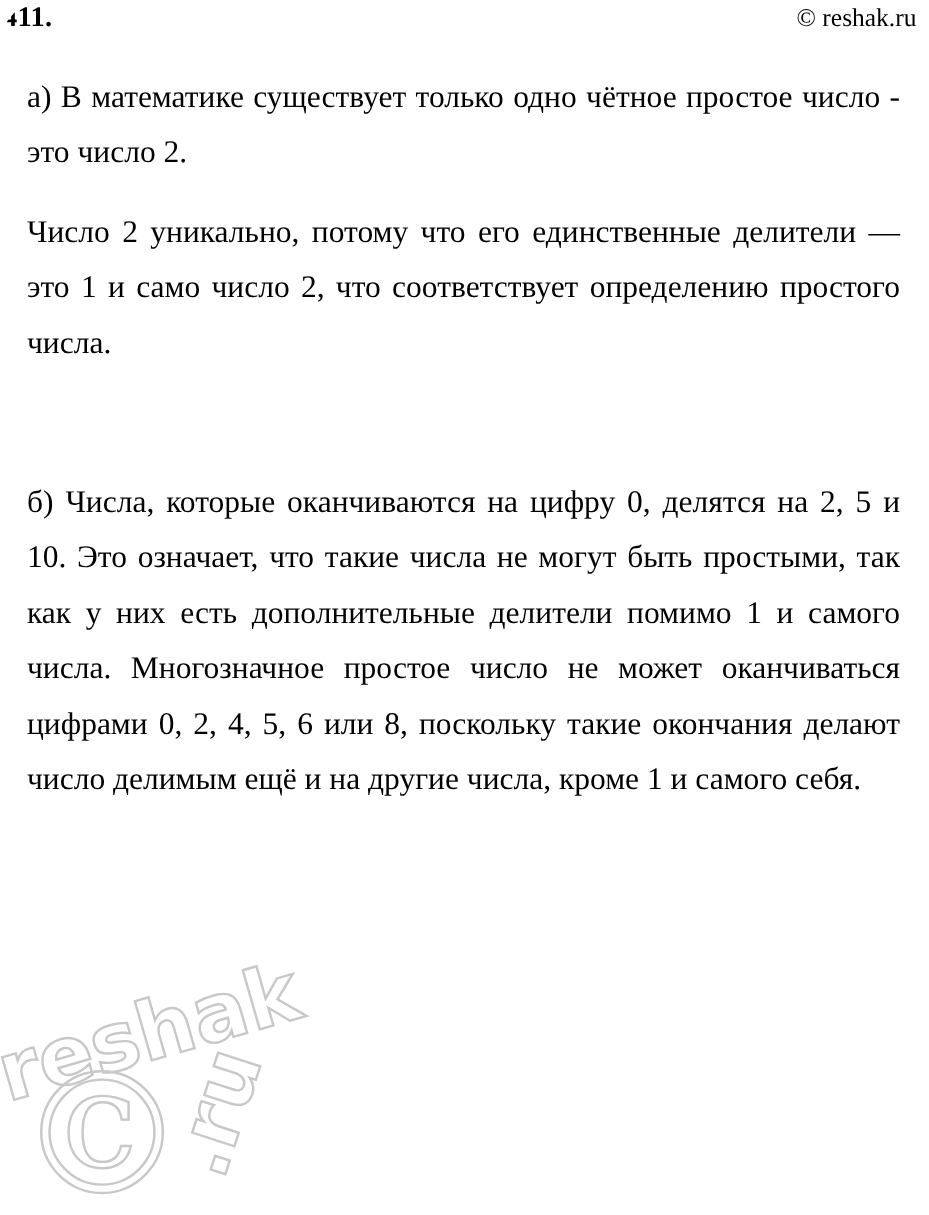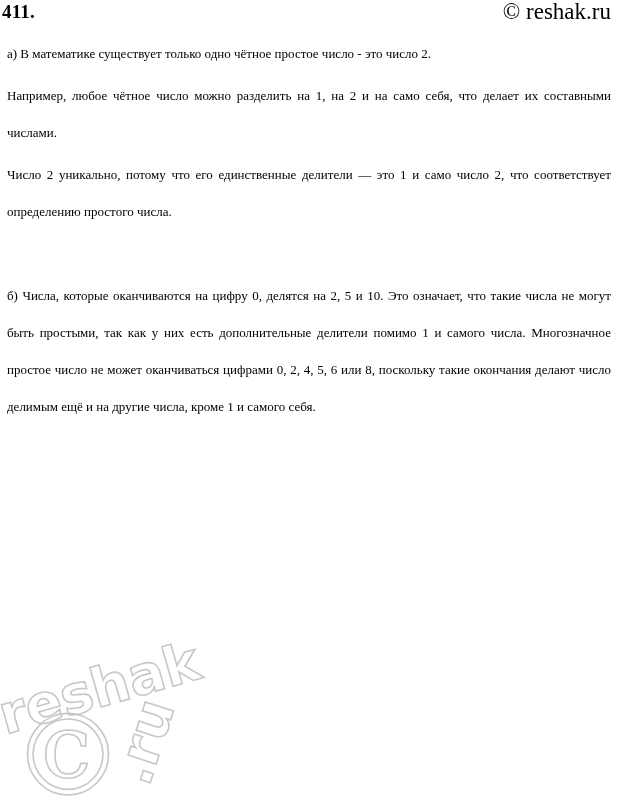--- a/index.html
+++ b/index.html
@@ -16,54 +16,55 @@
     position: relative;
   }
 
   #page {
     position: relative;
     width: 619px;
     height: 810px;
     box-sizing: border-box;
     padding: 0 3px 0 2px;
     overflow: hidden;
+    border-radius: 31px;
   }
 
   
   .header-row {
     position: relative;
     height: 30px;
     display: flex;
     align-items: flex-start;
     justify-content: space-between;
   }
   .task-number {
     font-weight: bold;
     font-size: 19px;
     line-height: 24px;
     letter-spacing: 0.2px;
   }
   .header-watermark {
-    font-size: 23px;
+    font-size: 17px;
     line-height: 23px;
     padding-right: 5px;
     white-space: nowrap;
   }
 
   
   .content {
     position: relative;
     z-index: 2;
   }
   .para {
-    font-size: 13px;
+    font-size: 21px;
     line-height: 37px;
     text-align: justify;
     text-justify: inter-word;
-    margin: 5px;
+    margin: 16px;
     hyphens: none;
   }
   .gap {
     height: 37px;
   }
   .gap-small {
     height: 8px;
   }
 
   
@@ -102,21 +103,20 @@
 <div id="page">
 
   <div class="header-row">
     <div class="task-number">411.</div>
     <div class="header-watermark">© reshak.ru</div>
   </div>
 
   <div class="content">
 
     <p class="para">а) В математике существует только одно чётное простое число - это число 2.</p>
-    <p class="para">Например, любое чётное число можно разделить на 1, на 2 и на само себя, что делает их составными числами.</p>
     <p class="para">Число 2 уникально, потому что его единственные делители — это 1 и само число 2, что соответствует определению простого числа.</p>
 
     <div class="gap"></div>
 
     <p class="para">б) Числа, которые оканчиваются на цифру 0, делятся на 2, 5 и 10. Это означает, что такие числа не могут быть простыми, так как у них есть дополнительные делители помимо 1 и самого числа. Многозначное простое число не может оканчиваться цифрами 0, 2, 4, 5, 6 или 8, поскольку такие окончания делают число делимым ещё и на другие числа, кроме 1 и самого себя.</p>
 
     <div class="gap"></div>
     <div class="gap-small"></div>
 
 

